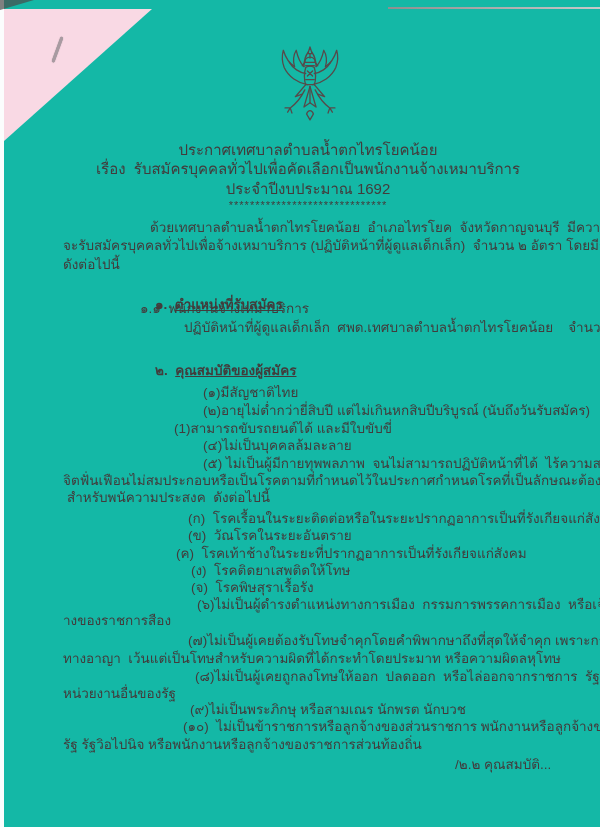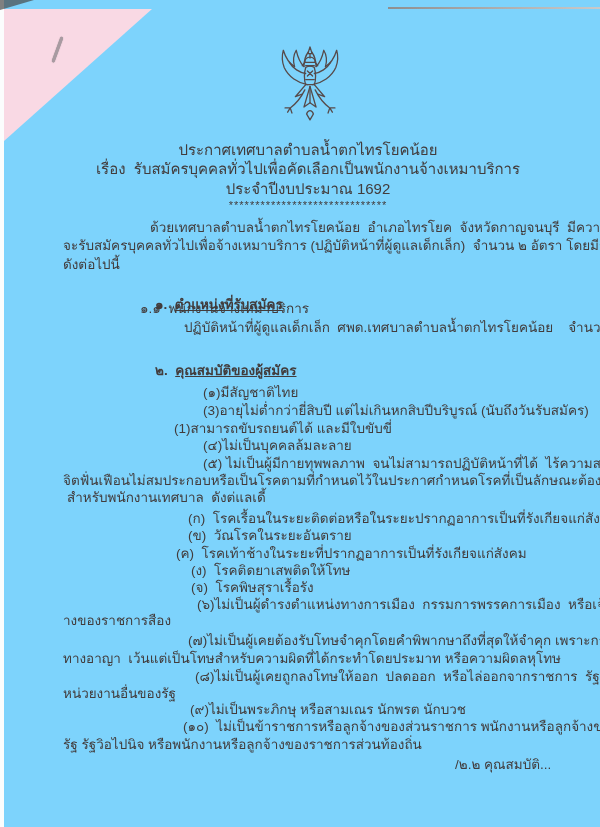--- a/index.html
+++ b/index.html
@@ -1,19 +1,19 @@
 <!DOCTYPE html>
 <html><head>
 <meta charset="utf-8">
 <style>
   html,body{margin:0;padding:0;}
   .page{
     position:relative;
     width:600px;height:827px;
-    background:#7dd3fc;
+    background:#14b8a6;
     font-family:"Liberation Sans", sans-serif;
     color:#423c3c;
     overflow:hidden;
   }
   
   .left-edge{position:absolute;left:0;top:0;width:4px;height:827px;background:#fbfdfd;}
   .top-edge-line{position:absolute;top:7px;left:388px;right:0;height:1.5px;
     background:linear-gradient(to right,#8f8f8f,#c9c9c9);}
   .corner-dark{position:absolute;left:0;top:0;width:34px;height:10px;
     background:#4a4a4a;opacity:.7;
@@ -96,26 +96,26 @@
     <span>๑.</span><span>  </span><span class="u">ตำแหน่งที่รับสมัคร</span>
   </div>
   <div class="ln" style="left:140px;top:301px">๑.๑  พนักงานจ้างเหมาบริการ</div>
   <div class="ln" style="left:184px;top:320px">ปฏิบัติหน้าที่ผู้ดูแลเด็กเล็ก  ศพด.เทศบาลตำบลน้ำตกไทรโยคน้อย    จำนวน ๒  อัตรา</div>
 
   <div class="ln b" style="left:140px;top:347px">
     <span>๒.</span><span>  </span><span class="u">คุณสมบัติของผู้สมัคร</span>
   </div>
 
   <div class="ln" style="left:203px;top:385px">(๑)มีสัญชาติไทย</div>
-  <div class="ln" style="left:203px;top:403px">(3)อายุไม่ต่ำกว่ายี่สิบปี แต่ไม่เกินหกสิบปีบริบูรณ์ (นับถึงวันรับสมัคร)</div>
+  <div class="ln" style="left:203px;top:403px">(๒)อายุไม่ต่ำกว่ายี่สิบปี แต่ไม่เกินหกสิบปีบริบูรณ์ (นับถึงวันรับสมัคร)</div>
   <div class="ln" style="left:174px;top:421px">(1)สามารถขับรถยนต์ได้ และมีใบขับขี่</div>
   <div class="ln" style="left:203px;top:438px">(๔)ไม่เป็นบุคคลล้มละลาย</div>
   <div class="ln" style="left:203px;top:456px">(๕) ไม่เป็นผู้มีกายทุพพลภาพ  จนไม่สามารถปฏิบัติหน้าที่ได้  ไร้ความสามารถหรือ</div>
   <div class="ln" style="left:63px;top:473px">จิตฟั่นเฟือนไม่สมประกอบหรือเป็นโรคตามที่กำหนดไว้ในประกาศกำหนดโรคที่เป็นลักษณะต้องห้ามเบื้องต้น</div>
-  <div class="ln" style="left:67px;top:490px">สำหรับพนักงานเทศบาล  ดังต่แลเดี้</div>
+  <div class="ln" style="left:67px;top:490px">สำหรับพนัความประสงค  ดังต่อไปนี้</div>
 
   <div class="ln" style="left:188px;top:511px">(ก)  โรคเรื้อนในระยะติดต่อหรือในระยะปรากฏอาการเป็นที่รังเกียจแก่สังคม</div>
   <div class="ln" style="left:188px;top:528px">(ข)  วัณโรคในระยะอันตราย</div>
   <div class="ln" style="left:176px;top:546px">(ค)  โรคเท้าช้างในระยะที่ปรากฏอาการเป็นที่รังเกียจแก่สังคม</div>
   <div class="ln" style="left:191px;top:563px">(ง)  โรคติดยาเสพติดให้โทษ</div>
   <div class="ln" style="left:191px;top:580px">(จ)  โรคพิษสุราเรื้อรัง</div>
 
   <div class="ln" style="left:197px;top:597px">(๖)ไม่เป็นผู้ดำรงตำแหน่งทางการเมือง  กรรมการพรรคการเมือง  หรือเจ้าหน้าที่</div>
   <div class="ln" style="left:63px;top:613px">างของราชการสือง</div>
   <div class="ln" style="left:188px;top:633px">(๗)ไม่เป็นผู้เคยต้องรับโทษจำคุกโดยคำพิพากษาถึงที่สุดให้จำคุก เพราะกระทำความผิด</div>

